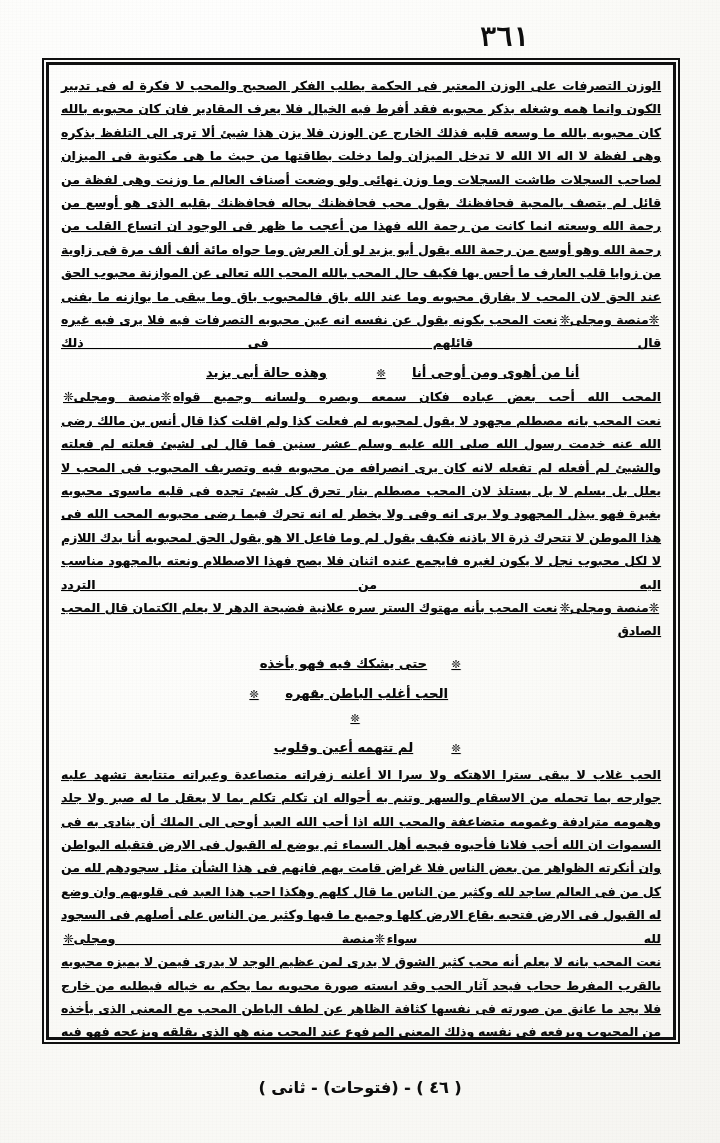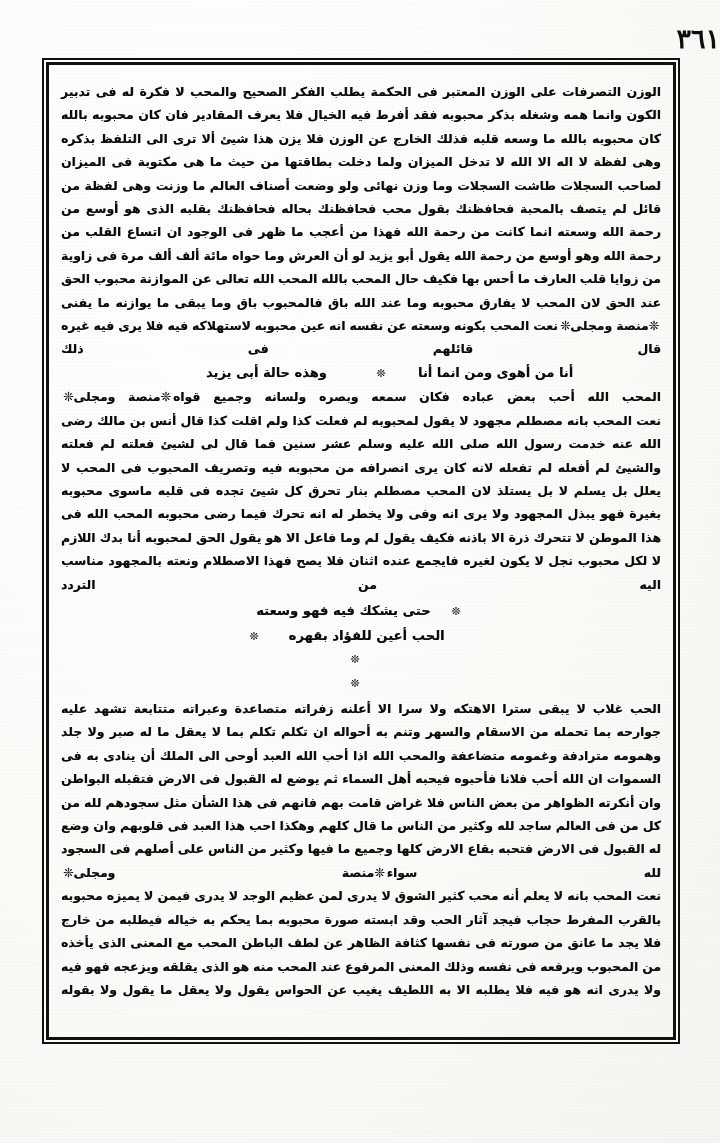--- a/index.html
+++ b/index.html
@@ -23,47 +23,48 @@
       repeating-linear-gradient(0deg, rgba(0,0,0,0.013) 0px, rgba(0,0,0,0.013) 1px, rgba(0,0,0,0) 1px, rgba(0,0,0,0) 3px),
       repeating-linear-gradient(90deg, rgba(0,0,0,0.010) 0px, rgba(0,0,0,0.010) 1px, rgba(0,0,0,0) 1px, rgba(0,0,0,0) 4px);
     mix-blend-mode:multiply;
     opacity:.55;
   }
 
   
   .folio{
     position:absolute;
     top:26px; left:15px; right:0;
-    text-align:right;
+    text-align:left;
     width:240px;               
     margin-left:58px;
     font-size:27px;
     font-weight:700;
     letter-spacing:1px;
     color:#0d0d0d;
-    font-family:Liberation Sans, sans-serif;
+    font-family:Liberation Mono, monospace;
     line-height:1;
   }
 
   
   .frame{
     position:absolute;
     left:46px; top:62px;
     width:630px; height:978px;
     border:3px solid #111;
     box-shadow:0 0 0 2px #fdfdfb, 0 0 0 4px #111;
     box-sizing:border-box;
     background:transparent;
   }
   .frame-inner{
     position:absolute;
     inset:0;
-    padding:15px 12px 6px 12px;
+    padding:9px 12px 6px 12px;
     box-sizing:border-box;
     overflow:hidden;
+    text-decoration:underline;
   }
 
   
   .body-text{
     direction:rtl;
     text-align:justify;
     text-align-last:justify;
     font-family:"DejaVu Sans","Liberation Sans",sans-serif;
     font-size:12.4px;
     line-height:23.4px;
@@ -98,20 +99,21 @@
     font-size:13.2px;
     line-height:23.5px;
     font-weight:700;
     color:#090909;
     text-shadow:0.3px 0.2px 0 rgba(0,0,0,.4);
   }
   .hemistich{
     min-width:188px;
     text-align:center;
     white-space:nowrap;
+    margin-top:6px;
   }
   .hemistich.first{ text-align:center; }
   .hemistich.second{ text-align:center; }
   .sep{ font-size:11px; }
 
   .single-verse{
     display:flex;
     justify-content:center;
     align-items:baseline;
     gap:16px;
@@ -142,51 +144,54 @@
 
 <div class="page">
 
   <div class="folio">٣٦١</div>
 
   <div class="frame">
     <div class="frame-inner">
 
       <p class="body-text para">الوزن التصرفات على الوزن المعتبر فى الحكمة يطلب الفكر الصحيح والمحب لا فكرة له فى تدبير الكون وانما همه وشغله بذكر محبوبه فقد أفرط فيه الخيال فلا يعرف المقادير فان كان محبوبه بالله كان محبوبه بالله ما وسعه قلبه فذلك الخارج عن الوزن فلا يزن هذا شيئ ألا ترى الى التلفظ بذكره وهى لفظة لا اله الا الله لا تدخل الميزان ولما دخلت بطاقتها من حيث ما هى مكتوبة فى الميزان لصاحب السجلات طاشت السجلات وما وزن نهائى ولو وضعت أصناف العالم ما وزنت وهى لفظة من قائل لم يتصف بالمحبة فحافظنك بقول محب فحافظنك بحاله فحافظنك بقلبه الذى هو أوسع من رحمة الله وسعته انما كانت من رحمة الله فهذا من أعجب ما ظهر فى الوجود ان اتساع القلب من رحمة الله وهو أوسع من رحمة الله يقول أبو يزيد لو أن العرش وما حواه مائة ألف ألف مرة فى زاوية من زوايا قلب العارف ما أحس بها فكيف حال المحب بالله المحب الله تعالى عن الموازنة محبوب الحق عند الحق لان المحب لا يفارق محبوبه وما عند الله باق فالمحبوب باق وما يبقى ما يوازنه ما يفنى</p>
 
-      <p class="body-text para"><span class="marker">❊منصة ومجلى❊</span><span>نعت المحب بكونه وسعته عن نفسه انه عين محبوبه لاستهلاكه فيه فلا يرى فيه غيره قال قائلهم فى ذلك</span></p>
+      <p class="body-text para"><span class="marker">❊منصة ومجلى❊</span><span>نعت المحب بكونه يقول عن نفسه انه عين محبوبه التصرفات فيه فلا يرى فيه غيره قال قائلهم فى ذلك</span></p>
 
       <div class="single-verse">
-        <span class="hemistich first">أنا من أهوى ومن انما أنا</span>
+        <span class="hemistich first">أنا من أهوى ومن أوحى أنا</span>
         <span class="sep">❊</span>
         <span class="hemistich second">وهذه حالة أبى يزيد</span>
       </div>
 
       <p class="body-text para"><span>المحب الله أحب بعض عباده فكان سمعه وبصره ولسانه وجميع قواه</span><span class="marker">❊منصة ومجلى❊</span></p>
 
       <p class="body-text para">نعت المحب بانه مصطلم مجهود لا يقول لمحبوبه لم فعلت كذا ولم اقلت كذا قال أنس بن مالك رضى الله عنه خدمت رسول الله صلى الله عليه وسلم عشر سنين فما قال لى لشيئ فعلته لم فعلته والشيئ لم أفعله لم تفعله لانه كان يرى انصرافه من محبوبه فيه وتصريف المحبوب فى المحب لا يعلل بل يسلم لا بل يستلذ لان المحب مصطلم بنار تحرق كل شيئ تجده فى قلبه ماسوى محبوبه بغيرة فهو يبذل المجهود ولا يرى انه وفى ولا يخطر له انه تحرك فيما رضى محبوبه المحب الله فى هذا الموطن لا تتحرك ذرة الا باذنه فكيف يقول لم وما فاعل الا هو يقول الحق لمحبوبه أنا بدك اللازم لا لكل محبوب نجل لا يكون لغيره فايجمع عنده اثنان فلا يصح فهذا الاصطلام ونعته بالمجهود مناسب اليه من التردد</p>
 
+      <p class="body-text para"><span class="marker">❊منصة ومجلى❊</span><span>نعت المحب بأنه مهتوك الستر سره علانية فضيحة الدهر لا يعلم الكتمان قال المحب الصادق</span></p>
 
       <div class="poem">
         <div class="verse">
           <span class="sep">❊</span>
-          <span class="hemistich second">حتى يشكك فيه فهو وسعته</span>
+          <span class="hemistich second">حتى يشكك فيه فهو يأخذه</span>
         </div>
         <div class="verse">
-          <span class="hemistich first">الحب أعين للفؤاد بقهره</span>
+          <span class="hemistich first">الحب أغلب الباطن بقهره</span>
           <span class="sep">❊</span>
         </div>
         <div class="verse">
           <span class="sep">❊</span>
         </div>
         <div class="verse">
           <span class="sep">❊</span>
+          <span class="hemistich second">لم تتهمه أعين وقلوب</span>
         </div>
       </div>
 
       <p class="body-text para"><span>الحب غلاب لا يبقى سترا الاهتكه ولا سرا الا أعلنه زفراته متصاعدة وعبراته متتابعة تشهد عليه جوارحه بما تحمله من الاسقام والسهر وتنم به أحواله ان تكلم تكلم بما لا يعقل ما له صبر ولا جلد وهمومه مترادفة وغمومه متضاعفة والمحب الله اذا أحب الله العبد أوحى الى الملك أن ينادى به فى السموات ان الله أحب فلانا فأحبوه فيحبه أهل السماء ثم يوضع له القبول فى الارض فتقبله البواطن وان أنكرته الظواهر من بعض الناس فلا غراض قامت بهم فانهم فى هذا الشأن مثل سجودهم لله من كل من فى العالم ساجد لله وكثير من الناس ما قال كلهم وهكذا احب هذا العبد فى قلوبهم وان وضع له القبول فى الارض فتحبه بقاع الارض كلها وجميع ما فيها وكثير من الناس على أصلهم فى السجود لله سواء</span><span class="marker">❊منصة ومجلى❊</span></p>
 
       <p class="body-text para">نعت المحب بانه لا يعلم أنه محب كثير الشوق لا يدرى لمن عظيم الوجد لا يدرى فيمن لا يميزه محبوبه بالقرب المفرط حجاب فيجد آثار الحب وقد ابسته صورة محبوبه بما يحكم به خياله فيطلبه من خارج فلا يجد ما عانق من صورته فى نفسها كثافة الظاهر عن لطف الباطن المحب مع المعنى الذى يأخذه من المحبوب ويرفعه فى نفسه وذلك المعنى المرفوع عند المحب منه هو الذى يقلقه ويزعجه فهو فيه ولا يدرى انه هو فيه فلا يطلبه الا به اللطيف يغيب عن الحواس يقول ولا يعقل ما يقول ولا بقوله</p>
 
     </div>
   </div>
 
+  <div class="footer">( ٤٦ ) - (فتوحات) - ثانى )</div>
 
 </div>
 
 </body></html>

